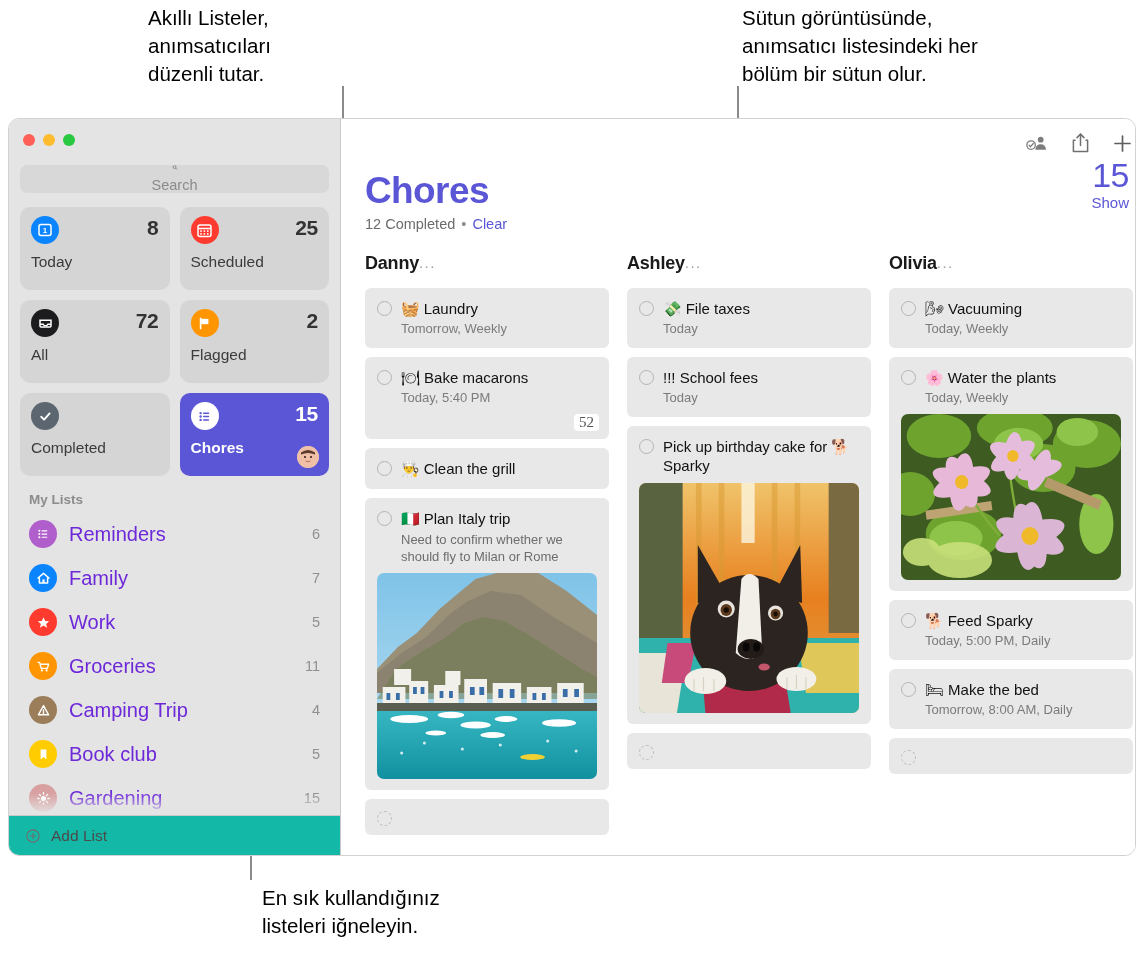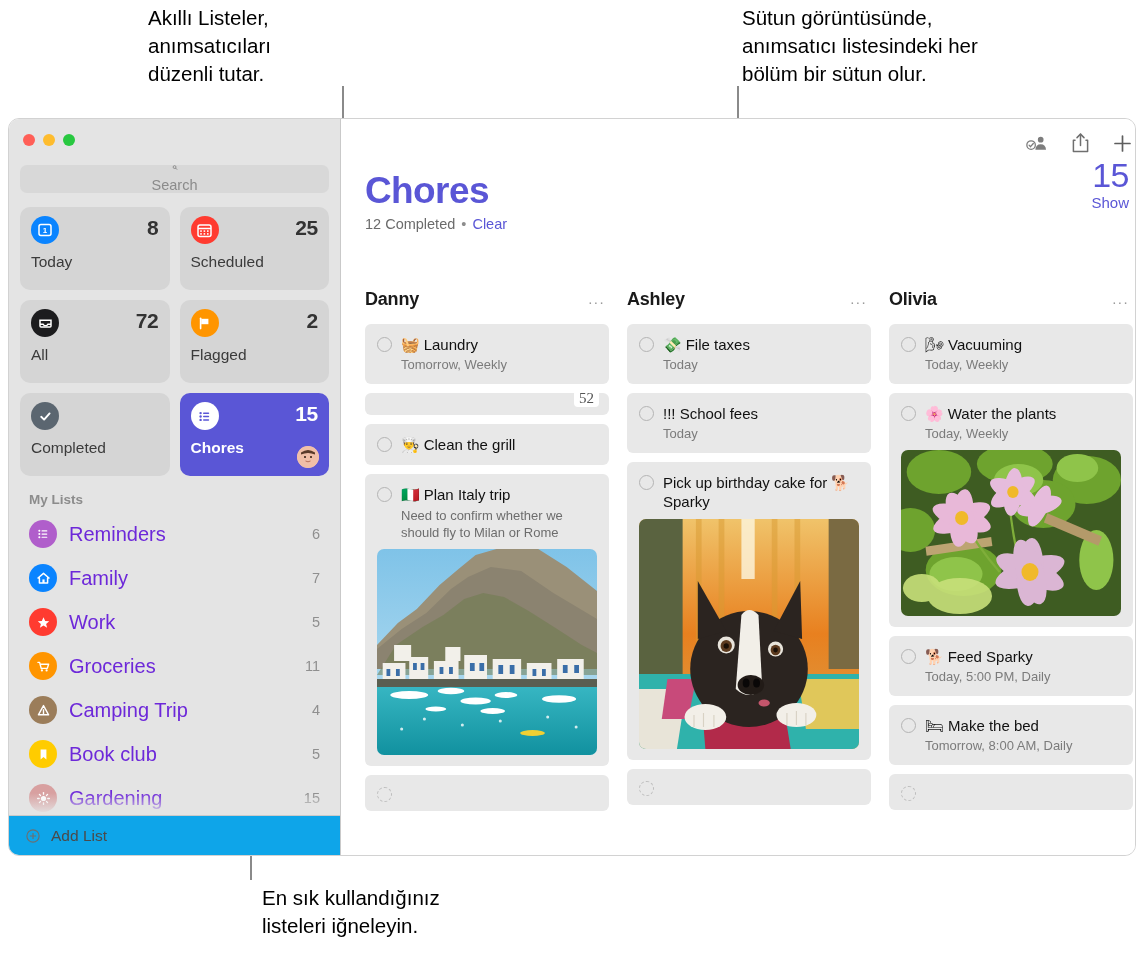--- a/index.html
+++ b/index.html
@@ -128,21 +128,21 @@
     color: #fff; flex: 0 0 28px;
   }
   .list-name { flex: 1; font-size: 20px; color: #6d28d9; }
   .list-count { font-size: 14.5px; color: #8f8f8f; }
 
   .addlist-bar {
     height: 40px;
     display: flex; align-items: center; gap: 10px;
     padding-left: 16px;
     border-top: 1px solid #c9c9c9;
-    background: #0ea5e9;
+    background: #14b8a6;
     position: relative; z-index: 3;
   }
   .addlist-label { font-size: 15.5px; color: #4a4a4a; }
   .fade-top {
     position: absolute; left: 0; right: 0; bottom: 40px; height: 22px;
     background: linear-gradient(to top, #e4e4e4, rgba(228,228,228,0));
     pointer-events: none;
   }
 
   
@@ -163,22 +163,22 @@
   .sub-row .clear { color: #5a56d6; }
   .count-block {
     position: absolute; right: 22px; top: -14px; text-align: right;
   }
   .count-num { font-size: 34px; font-weight: 500; color: #5a56d6; line-height: 36px; letter-spacing: -0.5px;}
   .count-show { font-size: 15px; color: #5a56d6; margin-top: 1px; }
 
   .columns { display: flex; padding: 18px 0 0 24px; gap: 0; flex: 1; overflow: hidden; }
   .column { width: 262px; flex: 0 0 262px; }
   .col-head {
-    display: flex; align-items: center; justify-content: space-between;
-    padding-right: 22px; height: 26px; margin-top: 36px;
+    display: flex; align-items: center; 
+    padding-right: 22px; height: 26px;
   }
   .col-title { font-size: 18px; font-weight: bold; color: #1a1a1a; letter-spacing: -0.2px; }
   .ellipsis { color: #9b9b9b; font-size: 15px; letter-spacing: 1.4px; line-height: 10px; }
 
   .cards { margin-top: 12px; padding-right: 18px; }
   .card {
     background: #e8e8e8;
     border-radius: 6px;
     padding: 11px 12px 11px 12px;
     margin-bottom: 9px;
@@ -504,20 +504,28 @@
               <div class="card-row">
                 <div class="circle"></div>
                 <div class="card-body">
                   <div class="card-title"><span class="emo">🧺</span><span>Laundry</span></div>
                   <div class="card-sub">Tomorrow, Weekly</div>
                 </div>
               </div>
             </div>
 
             <div class="card">
+              <div class="card-row">
+                <div class="circle"></div>
+                <div class="card-body">
+                  <div class="card-title"><span class="emo">🍽</span><span>Bake macarons</span></div>
+                  <div class="card-sub">Today, 5:40 PM</div>
+                  <div style="height:22px"></div>
+                </div>
+              </div>
               <div class="badge52">52</div>
             </div>
 
             <div class="card">
               <div class="card-row">
                 <div class="circle"></div>
                 <div class="card-body">
                   <div class="card-title"><span class="emo">👨‍🍳</span><span>Clean the grill</span></div>
                 </div>
               </div>

